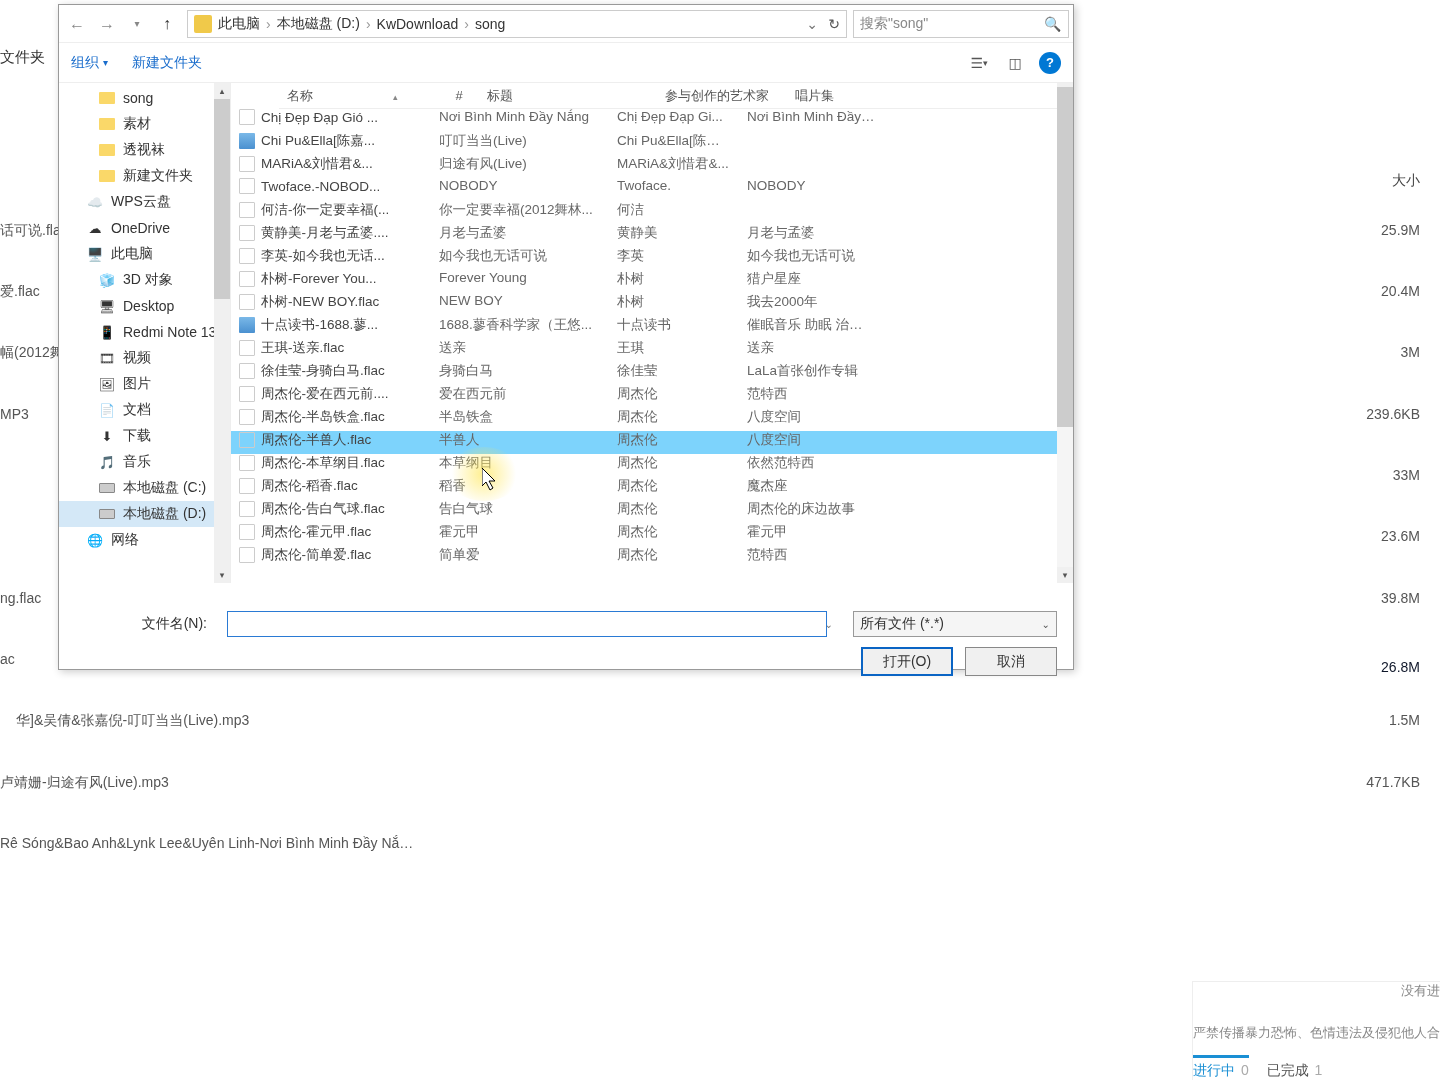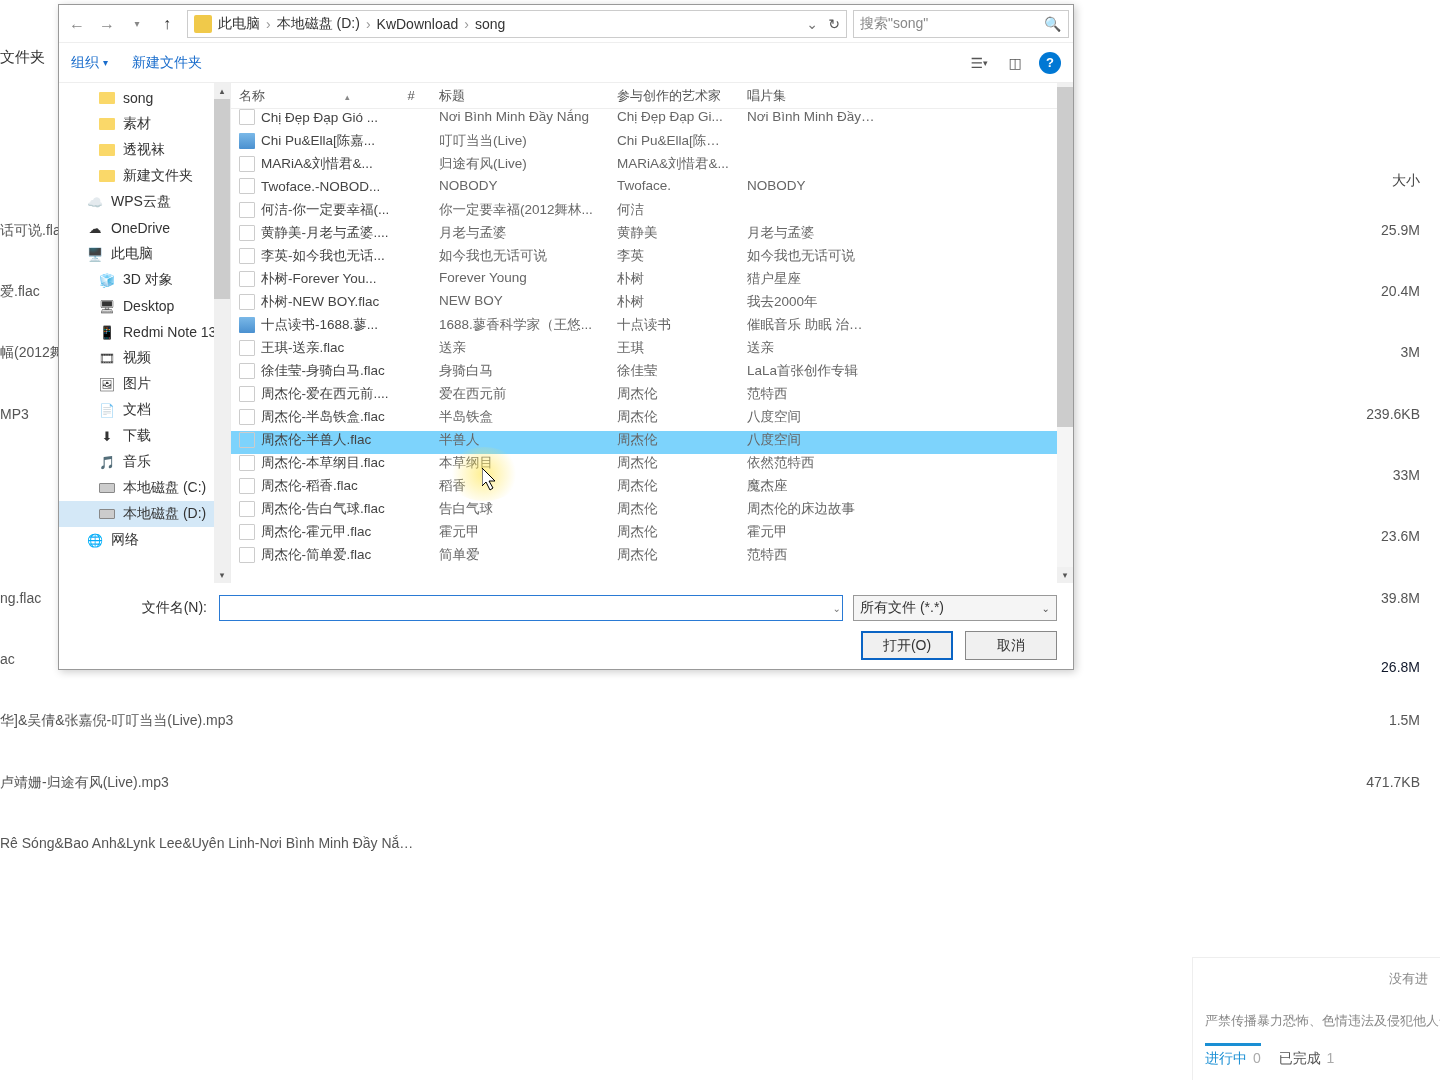--- a/index.html
+++ b/index.html
@@ -39,53 +39,53 @@
 .sidebar-arrow { position: absolute; width: 16px; height: 16px; background: #f0f0f0; display: flex; align-items: center; justify-content: center; font-size: 9px; color: #555; }
 
 .tree-item { display: flex; align-items: center; height: 26px; padding-left: 28px; gap: 8px; color: #333; font-size: 14px; }
 .tree-item.indent { padding-left: 40px; }
 .tree-item.selected { background: #d4e8f7; }
 .tree-icon { width: 16px; height: 16px; display: inline-flex; align-items: center; justify-content: center; font-size: 13px; }
 .folder-ic { background: #fad869; border-radius: 1px; width: 16px; height: 12px; }
 .drive-ic { width: 16px; height: 10px; background: #ccc; border: 1px solid #888; border-radius: 1px; }
 
 .file-list { flex: 1; position: relative; display: flex; flex-direction: column; }
-.list-header { display: flex; height: 26px; align-items: center; border-bottom: 1px solid #eee; font-size: 13px; color: #555; }
+.list-header { display: flex; height: 26px; align-items: center; border-bottom: 1px solid #eee; font-size: 13px; color: #555; margin-left: 48px; }
 .col { padding: 0 8px; overflow: hidden; white-space: nowrap; text-overflow: ellipsis; }
 .col-name { width: 160px; }
 .col-num { width: 40px; text-align: center; }
 .col-title { width: 178px; }
 .col-artist { width: 130px; }
 .col-album { width: 144px; }
 .sort-arrow { font-size: 9px; margin-left: 80px; color: #888; }
 
 .list-body { flex: 1; overflow: hidden; position: relative; }
 .list-scroll { position: absolute; right: 0; top: 0; bottom: 0; width: 16px; background: #f5f5f5; }
 .list-thumb { position: absolute; top: 4px; width: 100%; height: 340px; background: #ccc; }
 
 .file-row { display: flex; align-items: flex-start; height: 23px; font-size: 13.5px; color: #666; }
 .file-row.highlight { background: #7dd3fc; }
 .file-row .col-name { color: #444; display: flex; align-items: center; gap: 6px; }
 .file-ic { width: 16px; height: 16px; border: 1px solid #ccc; border-radius: 1px; flex-shrink: 0; }
 .file-ic.audio { background: linear-gradient(#7ab8e8,#4a90d0); border: none; }
 
 .bottom-area { padding: 12px 16px; display: flex; flex-direction: column; gap: 10px; }
-.filename-row { display: flex; align-items: center; gap: 12px; }
+.filename-row { display: flex; align-items: center; gap: 20px; margin-top: 16px; }
 .filename-label { width: 132px; text-align: right; }
 .filename-input { flex: 1; height: 26px; border: 1px solid #2a7ad4; padding: 0 6px; }
 .filetype-select { width: 204px; height: 26px; border: 1px solid #999; background: #f5f5f5; padding: 0 6px; display: flex; align-items: center; justify-content: space-between; }
 .button-row { display: flex; justify-content: flex-end; gap: 12px; }
 .dlg-btn { width: 92px; height: 29px; border: 1px solid #888; background: #f0f0f0; display: flex; align-items: center; justify-content: center; font-size: 14px; }
 .dlg-btn.primary { border: 2px solid #0a64c4; }
 
 .cursor { position: absolute; left: 423px; top: 463px; pointer-events: none; z-index: 100; }
 .cursor-highlight { position: absolute; left: 388px; top: 442px; width: 74px; height: 54px; background: radial-gradient(circle, rgba(255,230,80,0.65), rgba(255,230,80,0) 70%); border-radius: 50%; pointer-events: none; z-index: 50; }
 
 
-.br-panel { position: absolute; right: 0; bottom: 0; width: 248px; background: #fff; border-left: 1px solid #eee; border-top: 1px solid #eee; padding: 12px; }
+.br-panel { position: absolute; right: 0; bottom: 0; width: 248px; background: #fff; border-left: 1px solid #eee; border-top: 1px solid #eee; }
 .br-text { color: #888; font-size: 13px; text-align: right; margin-bottom: 24px; }
 .br-warn { color: #888; font-size: 13px; margin-bottom: 20px; white-space: nowrap; }
 .br-tabs { display: flex; gap: 18px; font-size: 14px; }
 .br-tab { color: #555; }
 .br-tab.active { color: #1a8fd4; border-top: 3px solid #1a8fd4; padding-top: 4px; margin-top: -7px; }
 .br-count { color: #aaa; margin-left: 2px; }
 .bg-size-label { position: absolute; right: 20px; top: 172px; color: #444; }
 </style>
 </head>
 <body>
@@ -103,21 +103,21 @@
     </div>
     <div class="bg-item" style="top: 406px;">
       <span class="name">MP3</span>
     </div>
     <div class="bg-item" style="top: 590px;">
       <span class="name">ng.flac</span>
     </div>
     <div class="bg-item" style="top: 651px;">
       <span class="name">ac</span>
     </div>
-    <div class="bg-item" style="top: 712px;">
+    <div class="bg-item" style="top: 712px; margin-left: 16px;">
       <span class="name">华]&amp;吴倩&amp;张嘉倪-叮叮当当(Live).mp3</span>
     </div>
     <div class="bg-item" style="top: 774px;">
       <span class="name">卢靖姗-归途有风(Live).mp3</span>
     </div>
     <div class="bg-item" style="top: 835px;">
       <span class="name">Rê Sóng&amp;Bao Anh&amp;Lynk Lee&amp;Uyên Linh-Nơi Bình Minh Đầy Nắ…</span>
     </div>
   </div>
 <div class="bg-size-label">大小</div>

